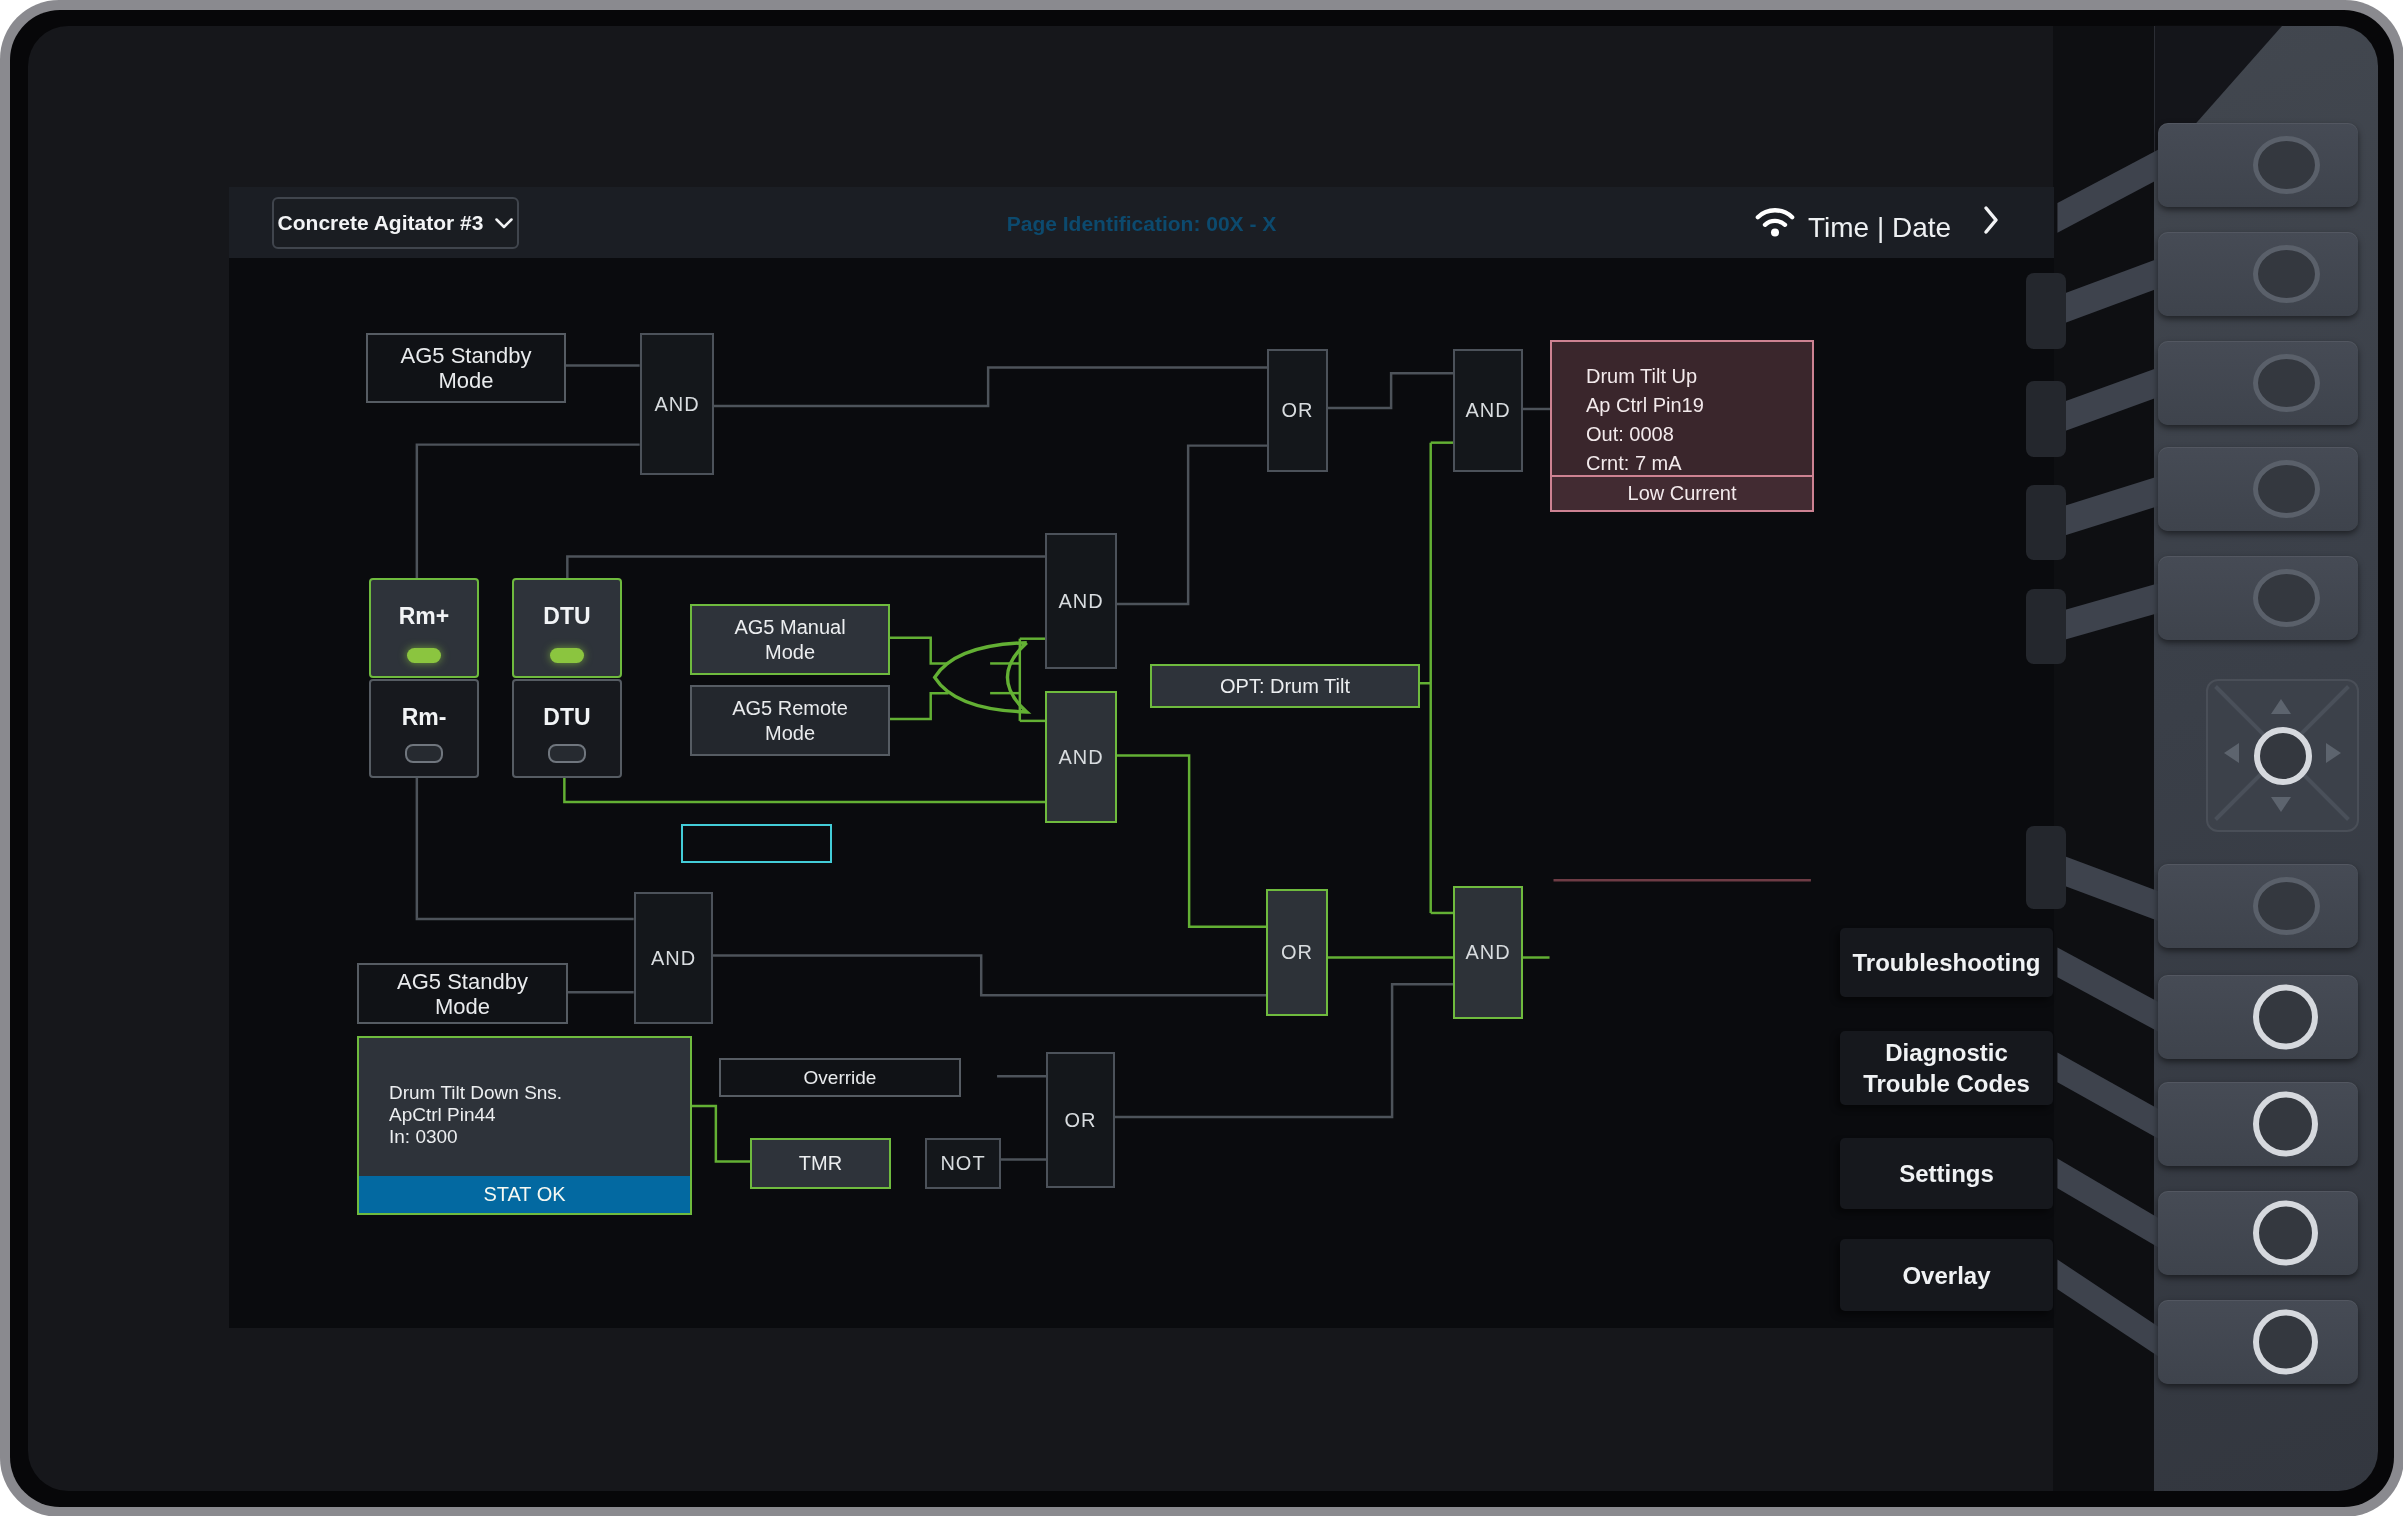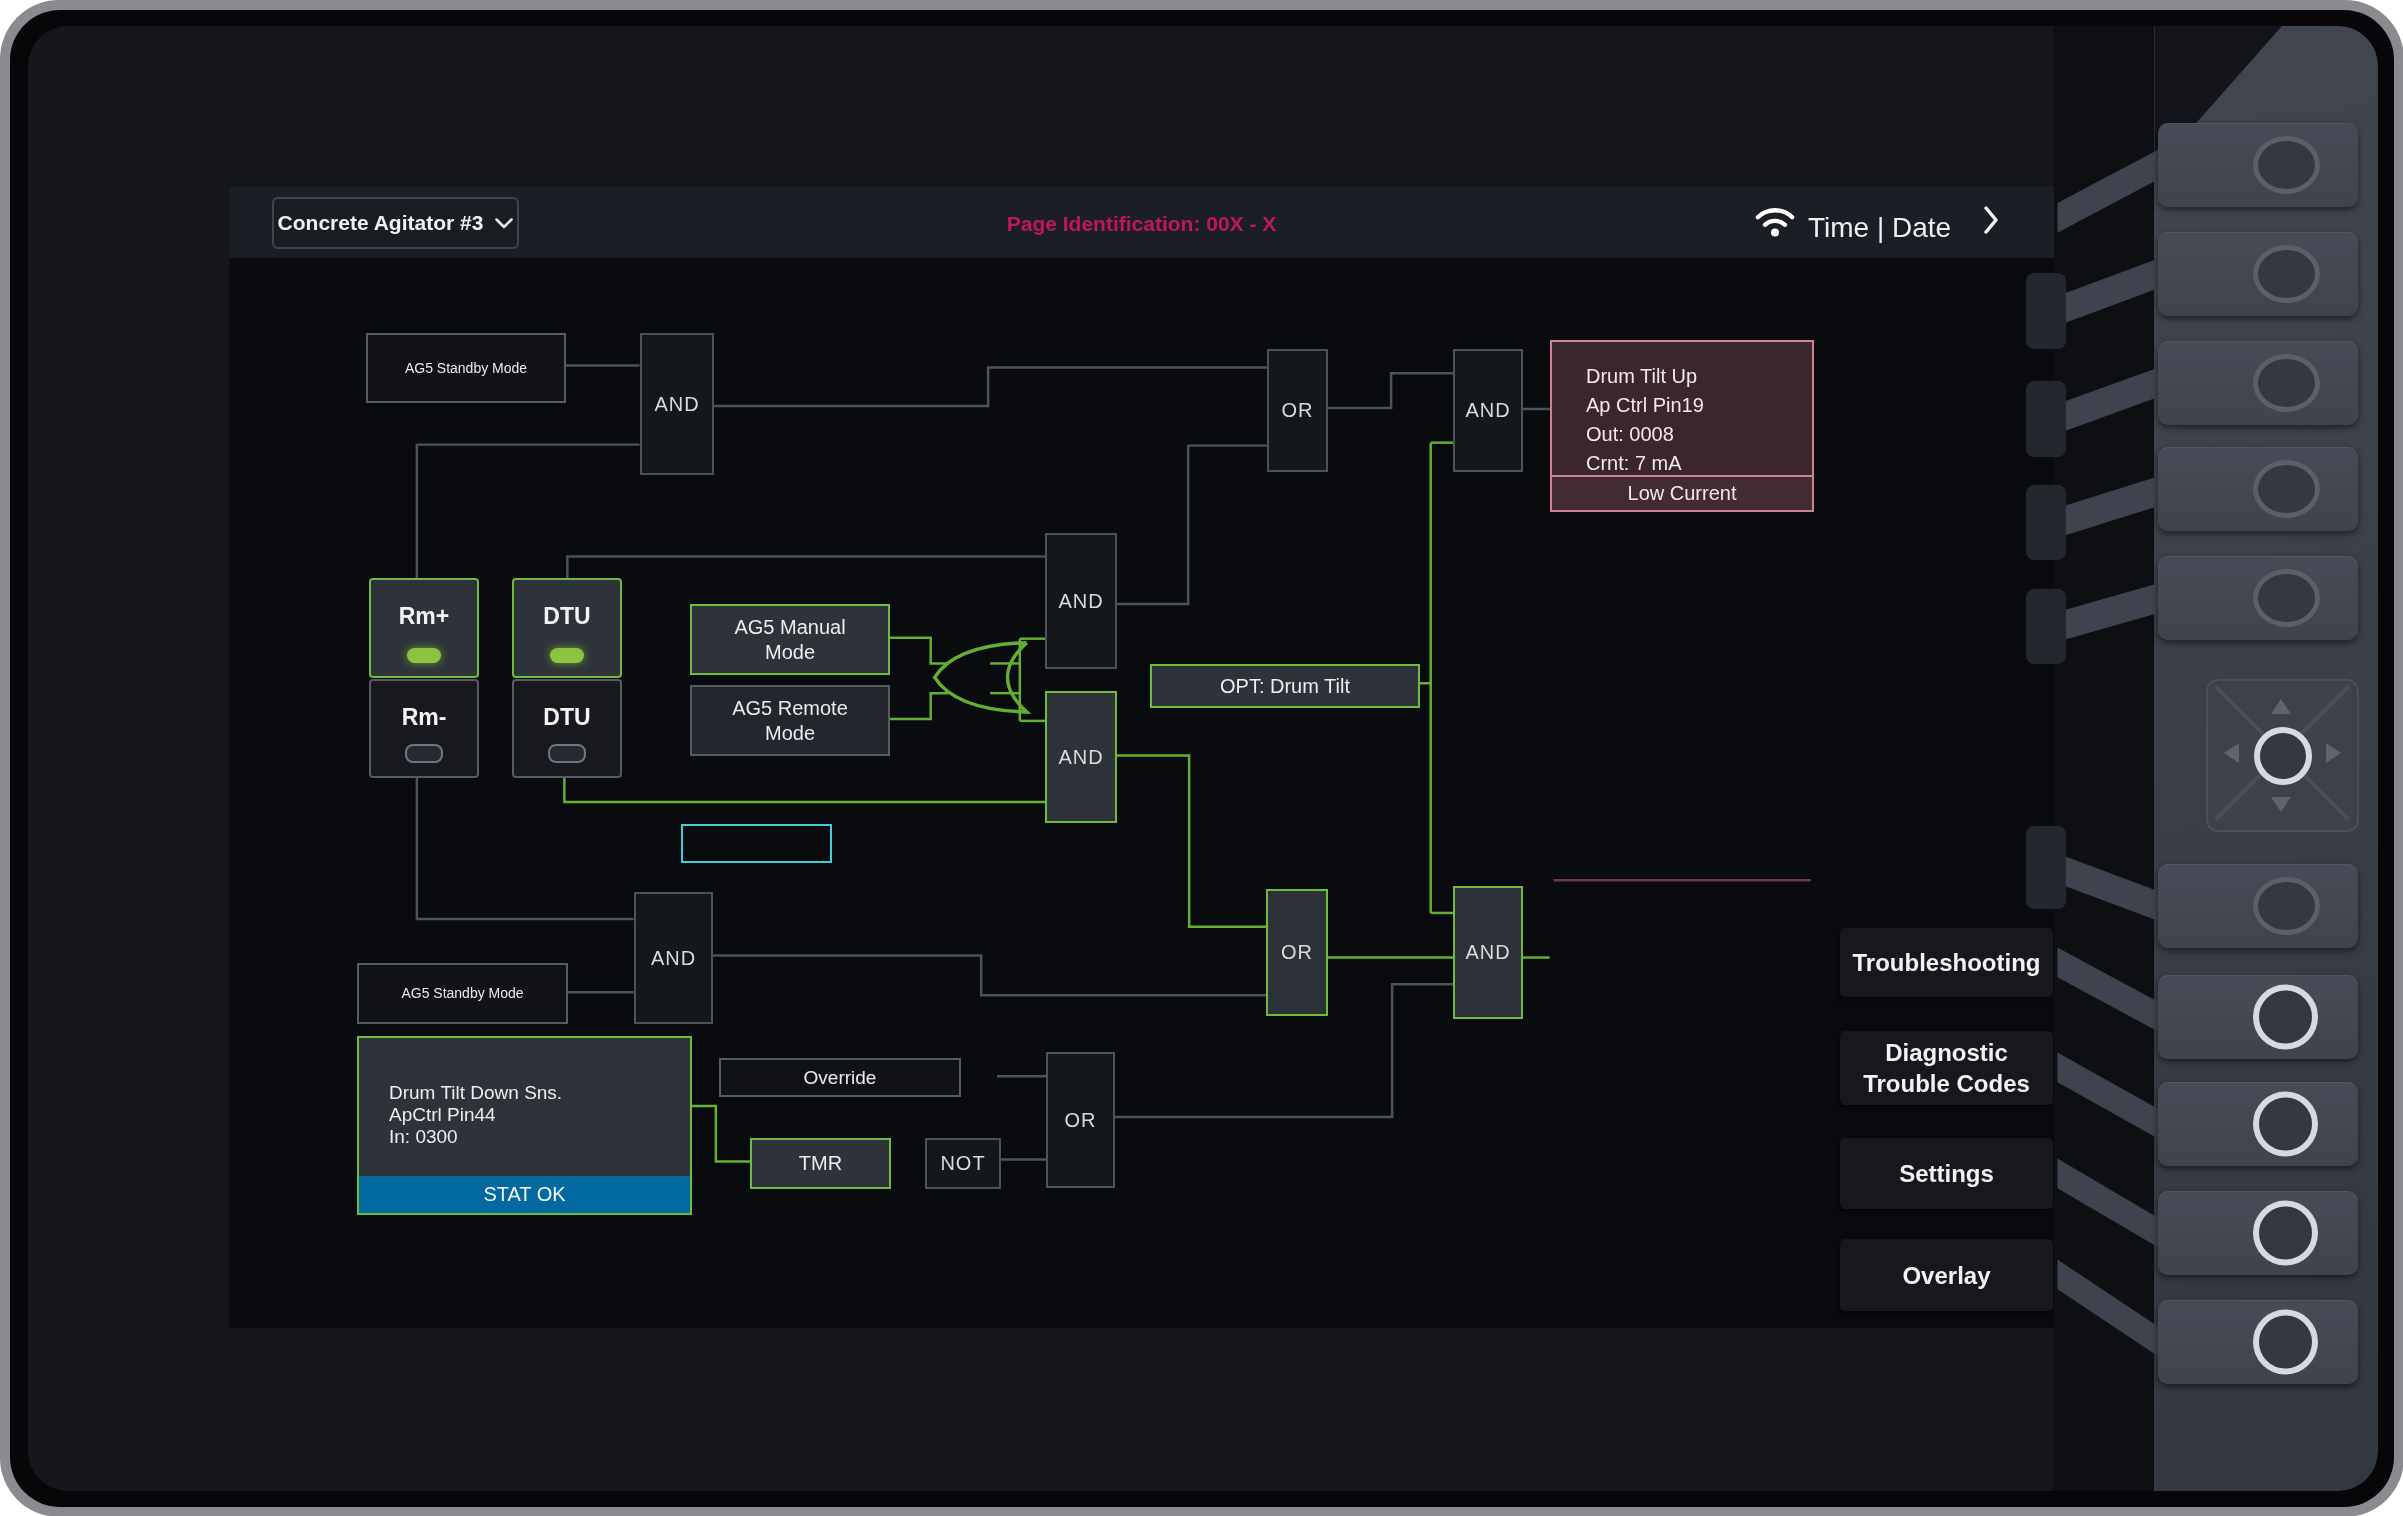--- a/index.html
+++ b/index.html
@@ -14,31 +14,31 @@
   .gapcol{left:2053px;top:26px;width:103px;height:1465px;background:#0e0f12;}
   .bezel-panel{left:2154px;top:26px;width:224px;height:1465px;border-radius:0 40px 40px 0;
                background:linear-gradient(160deg,#42474f 0%,#3a3f48 45%,#33373f 100%);}
 
   
   .screen{left:229px;top:187px;width:1825px;height:1141px;background:#0a0b0e;}
   .topbar{left:229px;top:187px;width:1825px;height:71px;background:#1b1e24;}
   .dropdown{left:272px;top:197px;width:243px;height:48px;background:#1a1d22;border:2px solid #40454d;
             border-radius:6px;display:flex;align-items:center;justify-content:center;gap:12px;
             color:#f2f3f5;font-size:21px;font-weight:bold;cursor:pointer;}
-  .pagetitle{left:229px;top:212px;width:1825px;text-align:center;color:#be185d;font-size:21px;font-weight:bold;}
+  .pagetitle{left:229px;top:212px;width:1825px;text-align:center;color:#0c4a6e;font-size:21px;font-weight:bold;}
   .wifi{left:1754px;top:204px;width:42px;height:34px;}
   .clock{left:1808px;top:212px;color:#eef0f2;font-size:28px;font-weight:normal;}
   .nav-next{left:1982px;top:205px;width:18px;height:30px;cursor:pointer;}
 
   
   .gate{background:#14171b;border:2px solid #4c525a;display:flex;align-items:center;justify-content:center;
         color:#d8dcdf;font-size:20px;letter-spacing:1px;}
   .gate.green{background:#2d3238;border:2.5px solid #6fbb3e;}
   .plainbox{background:#101216;border:2px solid #565c63;display:flex;align-items:center;justify-content:center;
-            text-align:center;color:#e9ebed;font-size:14px;line-height:25px;}
+            text-align:center;color:#e9ebed;font-size:22px;line-height:25px;}
   .gcard{background:#2e333a;border:2.5px solid #6fbb3e;display:flex;align-items:center;justify-content:center;
          text-align:center;color:#eceef0;font-size:20px;line-height:25px;}
   .gygcard{background:#23272d;border:2px solid #565c63;display:flex;align-items:center;justify-content:center;
          text-align:center;color:#e9ebed;font-size:20px;line-height:25px;}
   .iobtn{border-radius:4px;display:flex;flex-direction:column;align-items:center;cursor:pointer;}
   .iobtn .lbl{margin-top:23px;font-weight:bold;font-size:23px;color:#f2f4f6;}
   .iobtn.on{background:#2e333a;border:2.5px solid #6fbb3e;}
   .iobtn.off{background:#17191e;border:2px solid #565c63;}
   .led{position:absolute;bottom:13px;left:50%;transform:translateX(-50%);width:34px;height:15px;border-radius:8px;}
   .led.on{background:#8bc53f;box-shadow:0 0 8px rgba(139,197,63,.7);}

